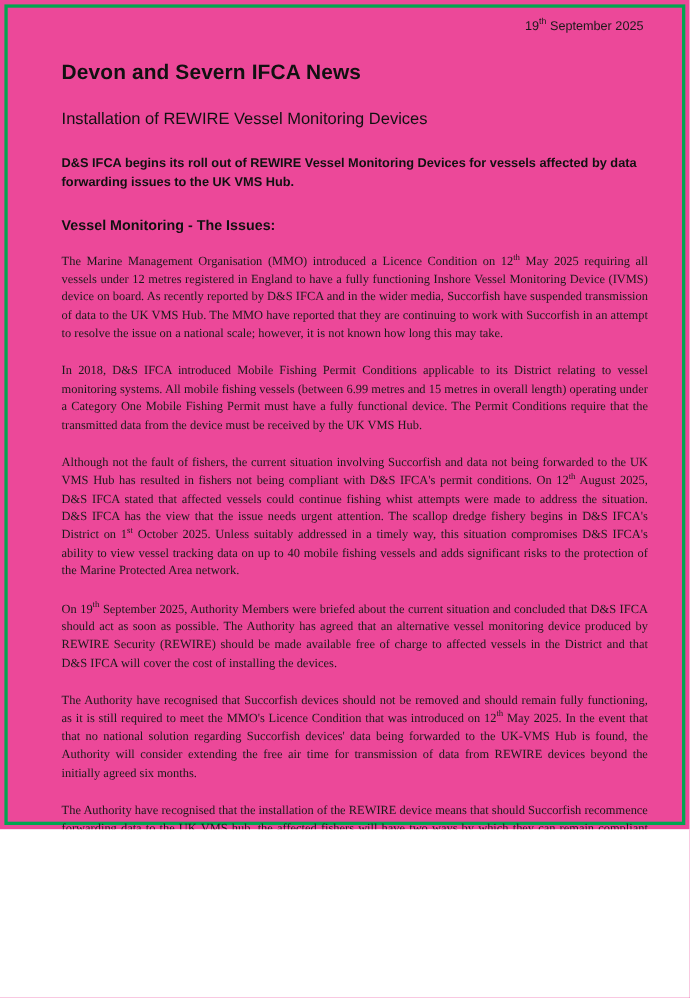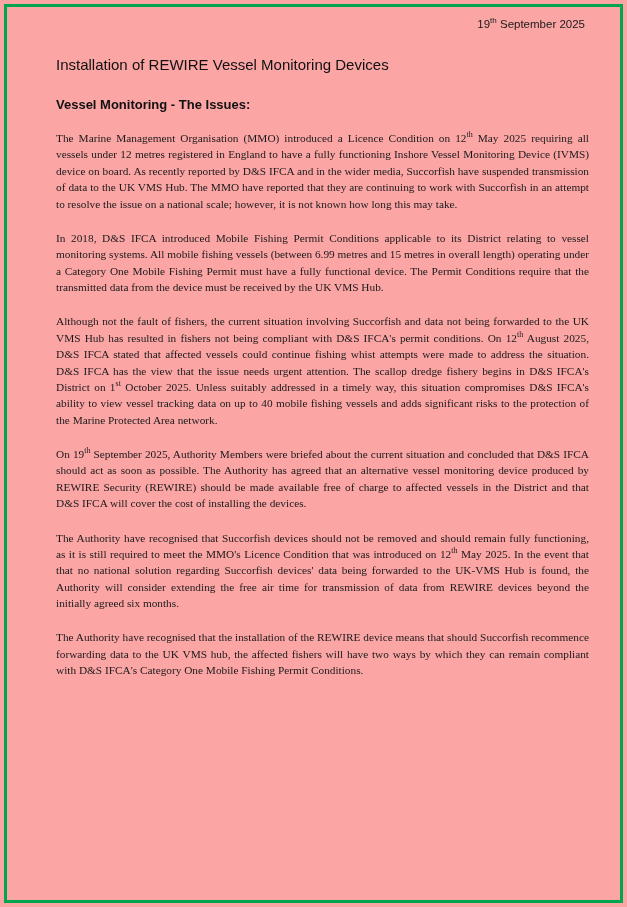--- a/index.html
+++ b/index.html
@@ -6,23 +6,23 @@
     margin: 0;
     padding: 0;
     background: #ffffff;
   }
   body {
     font-family: "Liberation Sans", sans-serif;
   }
   .page {
     position: relative;
     width: 627px;
-    height: 907px;
+    height: 754px;
     box-sizing: border-box;
-    background: #fca5a5;
+    background: #ec4899;
     overflow: hidden;
   }
   .page-border {
     position: absolute;
     top: 4px;
     left: 4px;
     right: 4px;
     bottom: 4px;
     border: 3px solid #00a550;
     box-sizing: border-box;
@@ -98,23 +98,25 @@
 </style>
 </head>
 <body>
 
 <div class="page">
   <div class="page-border"></div>
   <div class="content">
 
     <div class="date-line"><span>19</span><sup>th</sup><span> September 2025</span></div>
 
+    <h1 class="doc-title">Devon and Severn IFCA News</h1>
 
     <h2 class="doc-subtitle">Installation of REWIRE Vessel Monitoring Devices</h2>
 
+    <p class="lead">D&amp;S IFCA begins its roll out of REWIRE Vessel Monitoring Devices for vessels affected by data forwarding issues to the UK VMS Hub.</p>
 
     <h3 class="section-heading">Vessel Monitoring - The Issues:</h3>
 
     <p class="body-text"><span>The Marine Management Organisation (MMO) introduced a Licence Condition on 12</span><sup>th</sup><span> May 2025 requiring all vessels under 12 metres registered in England to have a fully functioning Inshore Vessel Monitoring Device (IVMS) device on board.  As recently reported by D&amp;S IFCA and in the wider media, Succorfish have suspended transmission of data to the UK VMS Hub. The MMO have reported that they are continuing to work with Succorfish in an attempt to resolve the issue on a national scale; however, it is not known how long this may take.</span></p>
 
     <p class="body-text">In 2018, D&amp;S IFCA introduced Mobile Fishing Permit Conditions applicable to its District relating to vessel monitoring systems. All mobile fishing vessels (between 6.99 metres and 15 metres in overall length) operating under a Category One Mobile Fishing Permit must have a fully functional device. The Permit Conditions require that the transmitted data from the device must be received by the UK VMS Hub.</p>
 
     <p class="body-text"><span>Although not the fault of fishers, the current situation involving Succorfish and data not being forwarded to the UK VMS Hub has resulted in fishers not being compliant with D&amp;S IFCA's permit conditions.  On 12</span><sup>th</sup><span> August 2025, D&amp;S IFCA stated that affected vessels could continue fishing whist attempts were made to address the situation. D&amp;S IFCA has the view that the issue needs urgent attention. The scallop dredge fishery begins in D&amp;S IFCA's District on 1</span><sup>st</sup><span> October 2025. Unless suitably addressed in a timely way, this situation compromises D&amp;S IFCA's ability to view vessel tracking data on up to 40 mobile fishing vessels and adds significant risks to the protection of the Marine Protected Area network.</span></p>
 
 

